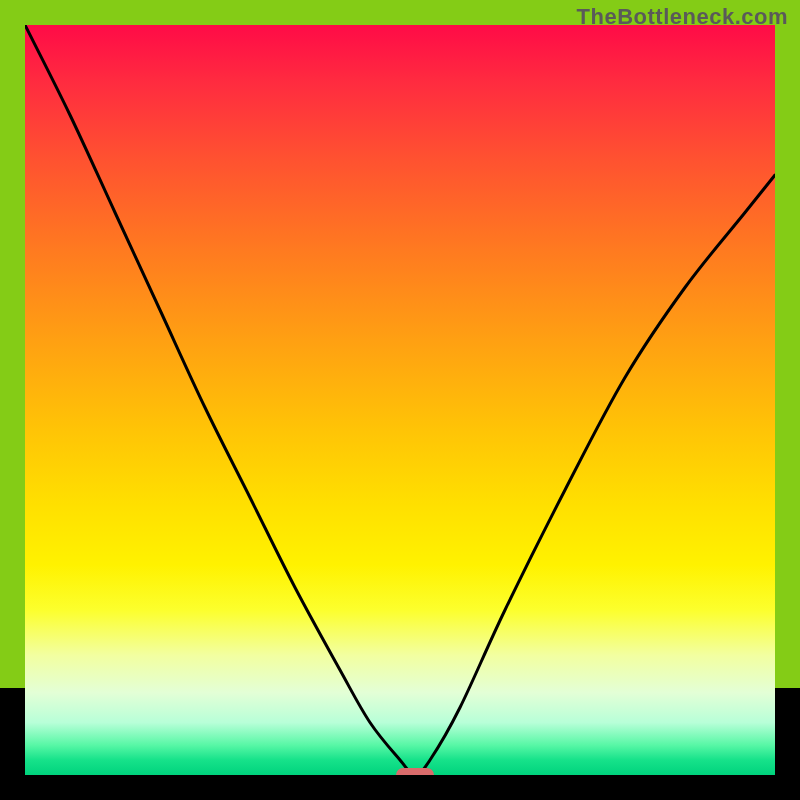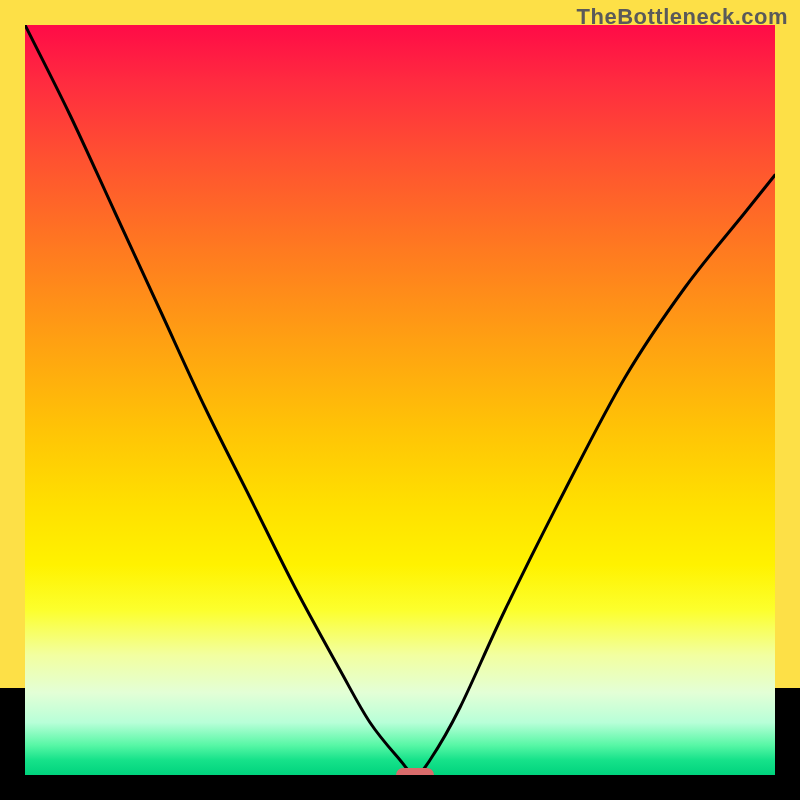--- a/index.html
+++ b/index.html
@@ -8,21 +8,21 @@
     width: 800px;
     height: 800px;
     background: #000;
     font-family: Arial, Helvetica, sans-serif;
     overflow: hidden;
   }
   .frame {
     position: relative;
     width: 800px;
     height: 688px;
-    background: #fde047;
+    background: #84cc16;
   }
   .watermark {
     position: absolute;
     top: 4px;
     right: 12px;
     color: #5a5a5a;
     font-size: 22px;
     font-weight: 600;
     letter-spacing: 0.5px;
     z-index: 10;

